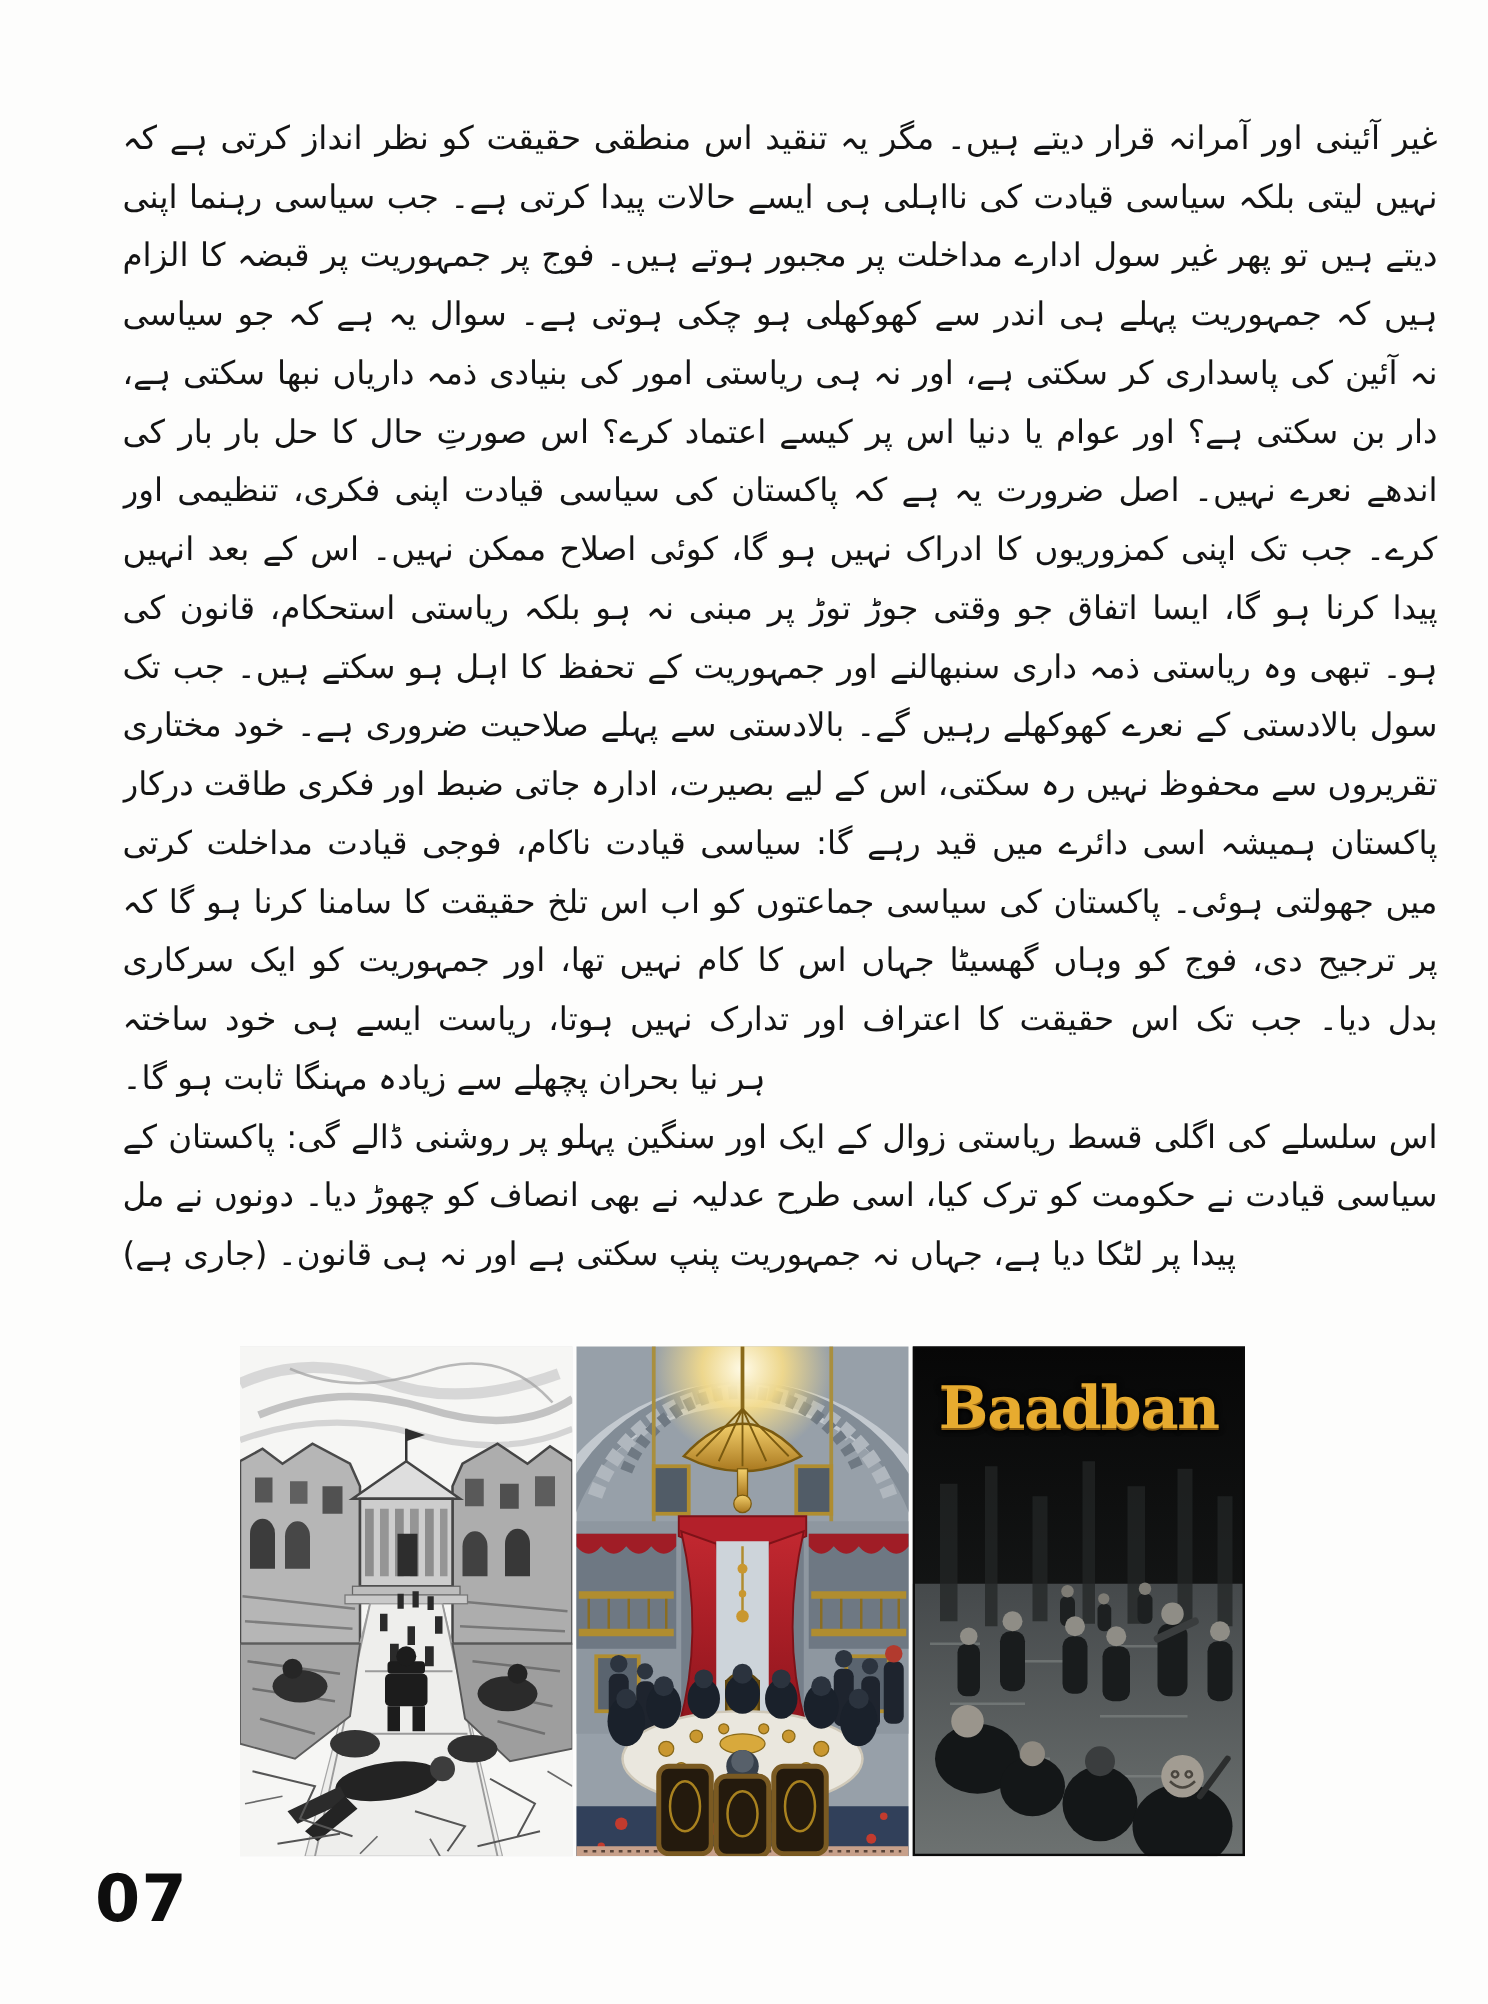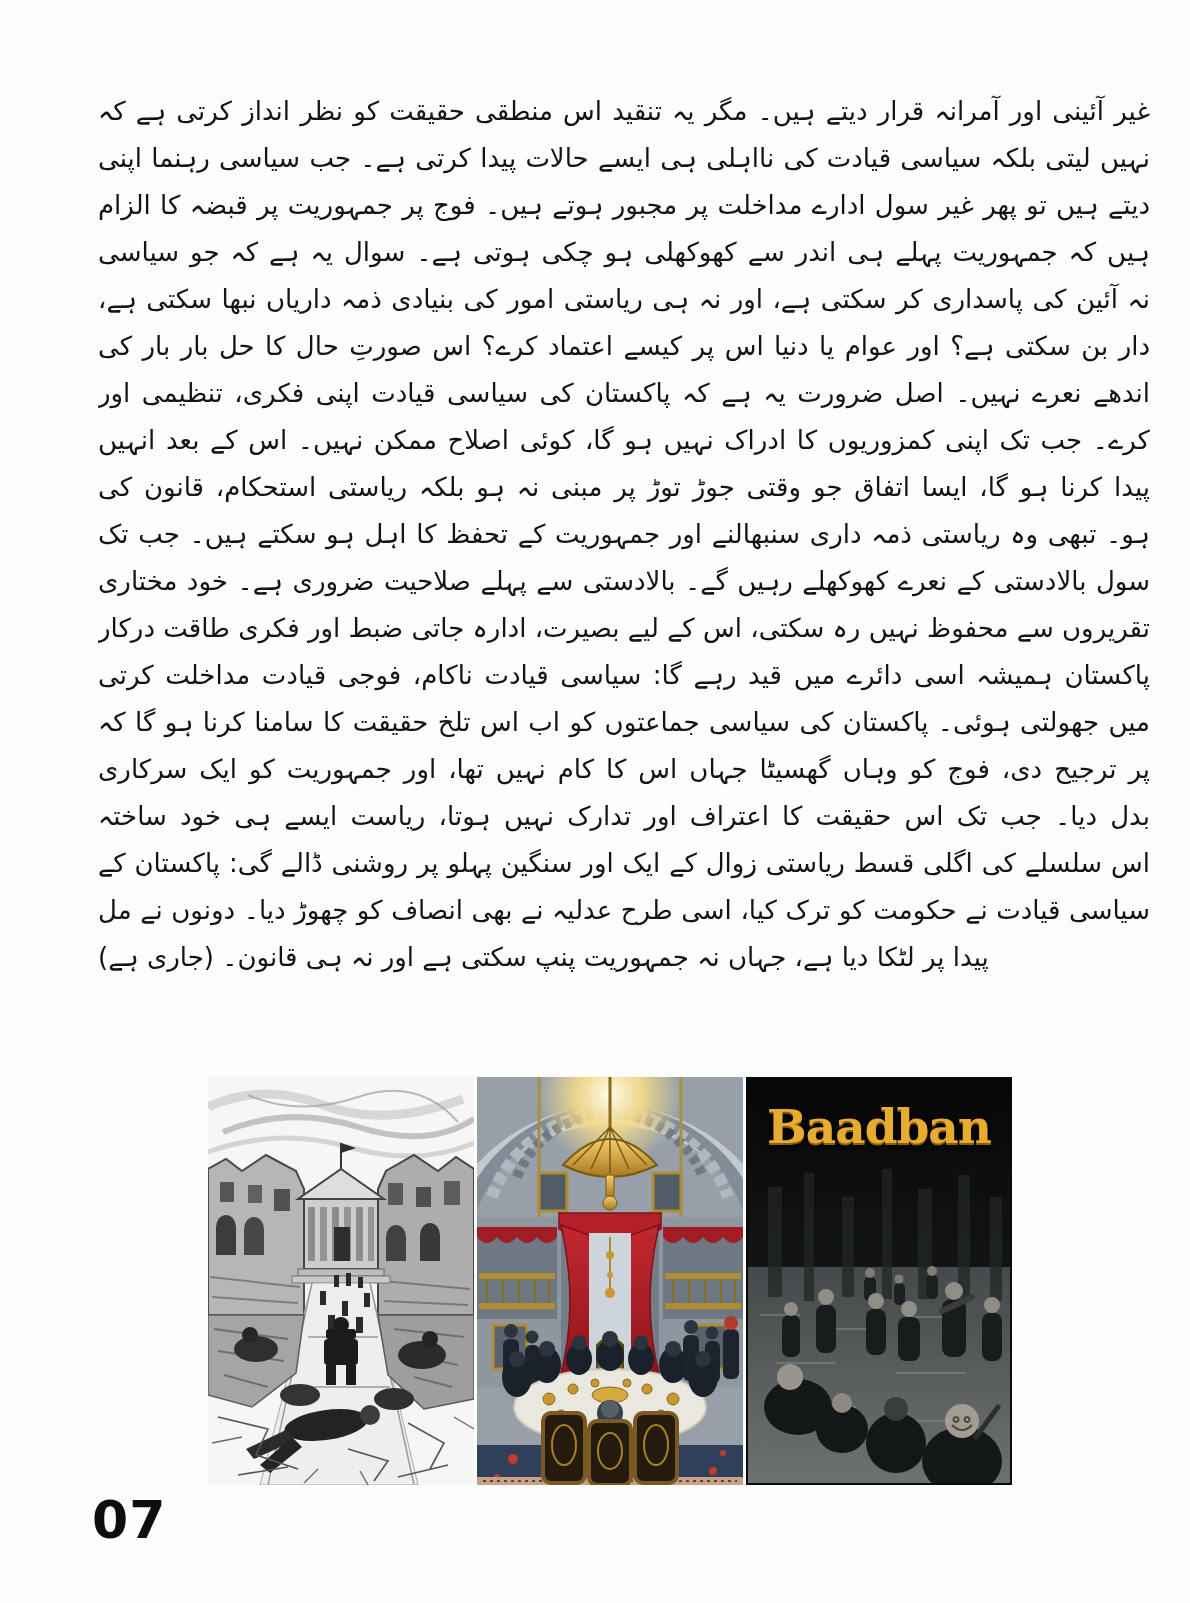--- a/index.html
+++ b/index.html
@@ -16,36 +16,36 @@
     height:47px;line-height:47px;overflow:hidden;
     font-size:26px;color:#141414;
     text-align:justify;text-align-last:justify;
     font-family:"DejaVu Sans","DejaVu Serif",sans-serif;
   }
   .line.end-line{
     text-align:left;text-align-last:left;
   }
   .image-strip{
     position:absolute;top:1077px;left:192px;
-    display:flex;gap:3px;margin-left:16px;
+    display:flex;gap:3px;
   }
   .ill{
     width:266px;height:408px;position:relative;overflow:hidden;
     background:#eee;
   }
   .ill svg{display:block;width:266px;height:408px;}
   .cover-title{
     position:absolute;top:22px;left:0;width:100%;
     text-align:center;
     font-family:"DejaVu Serif",serif;font-weight:bold;
     font-size:47px;letter-spacing:-1px;color:#e7ab2f;
     text-shadow:0 2px 0 #8a5c12,0 0 6px rgba(0,0,0,.8),0 3px 4px #000;
   }
   .page-number{
-    position:absolute;left:92px;top:1490px;
+    position:absolute;left:76px;top:1490px;
     font-family:"DejaVu Sans",sans-serif;font-weight:bold;
     font-size:52px;color:#0e0e0e;letter-spacing:1px;
   }
 </style>
 </head>
 <body>
 
 <div class="text-block">
   <div class="line">غیر آئینی اور آمرانہ قرار دیتے ہیں۔ مگر یہ تنقید اس منطقی حقیقت کو نظر انداز کرتی ہے کہ فوجی مداخلت کسی خلا میں جنم</div>
   <div class="line">نہیں لیتی بلکہ سیاسی قیادت کی نااہلی ہی ایسے حالات پیدا کرتی ہے۔ جب سیاسی رہنما اپنی غفلت اور کمزوری سے بحران کو جنم</div>
@@ -56,20 +56,21 @@
   <div class="line">اندھے نعرے نہیں۔ اصل ضرورت یہ ہے کہ پاکستان کی سیاسی قیادت اپنی فکری، تنظیمی اور اخلاقی کمزوریوں کا اعتراف</div>
   <div class="line">کرے۔ جب تک اپنی کمزوریوں کا ادراک نہیں ہو گا، کوئی اصلاح ممکن نہیں۔ اس کے بعد انہیں حقیقی سیاسی اتفاقِ رائے</div>
   <div class="line">پیدا کرنا ہو گا، ایسا اتفاق جو وقتی جوڑ توڑ پر مبنی نہ ہو بلکہ ریاستی استحکام، قانون کی حکمرانی اور قومی ترجیحات پر پائیدار سمجھوتہ</div>
   <div class="line">ہو۔ تبھی وہ ریاستی ذمہ داری سنبھالنے اور جمہوریت کے تحفظ کا اہل ہو سکتے ہیں۔ جب تک یہ سیاسی پختگی سامنے نہیں آتی،</div>
   <div class="line">سول بالادستی کے نعرے کھوکھلے رہیں گے۔ بالادستی سے پہلے صلاحیت ضروری ہے۔ خود مختاری صرف نعروں اور</div>
   <div class="line">تقریروں سے محفوظ نہیں رہ سکتی، اس کے لیے بصیرت، ادارہ جاتی ضبط اور فکری طاقت درکار ہے۔ ان اوصاف کے بغیر</div>
   <div class="line">پاکستان ہمیشہ اسی دائرے میں قید رہے گا: سیاسی قیادت ناکام، فوجی قیادت مداخلت کرتی ہوئی، اور ریاست معلق حیثیت</div>
   <div class="line">میں جھولتی ہوئی۔ پاکستان کی سیاسی جماعتوں کو اب اس تلخ حقیقت کا سامنا کرنا ہو گا کہ انہوں نے بار ہا ذاتی مفاد کو قومی مفاد</div>
   <div class="line">پر ترجیح دی، فوج کو وہاں گھسیٹا جہاں اس کا کام نہیں تھا، اور جمہوریت کو ایک سرکاری نوکریوں اور نوازشات کی منڈی میں</div>
   <div class="line">بدل دیا۔ جب تک اس حقیقت کا اعتراف اور تدارک نہیں ہوتا، ریاست ایسے ہی خود ساختہ بحرانوں میں پھنسی رہے گی، اور</div>
+  <div class="line end-line">ہر نیا بحران پچھلے سے زیادہ مہنگا ثابت ہو گا۔</div>
   <div class="line">اس سلسلے کی اگلی قسط ریاستی زوال کے ایک اور سنگین پہلو پر روشنی ڈالے گی: پاکستان کے عدالتی نظام کی ناکامی۔ جس طرح</div>
   <div class="line">سیاسی قیادت نے حکومت کو ترک کیا، اسی طرح عدلیہ نے بھی انصاف کو چھوڑ دیا۔ دونوں نے مل کر ریاست کو ایک نازک</div>
   <div class="line end-line">پیدا پر لٹکا دیا ہے، جہاں نہ جمہوریت پنپ سکتی ہے اور نہ ہی قانون۔ (جاری ہے)</div>
 </div>
 
 <div class="image-strip">
 
   <div class="ill">
     <svg viewBox="0 0 266 408">
       <rect width="266" height="408" fill="#f6f6f4"></rect>

